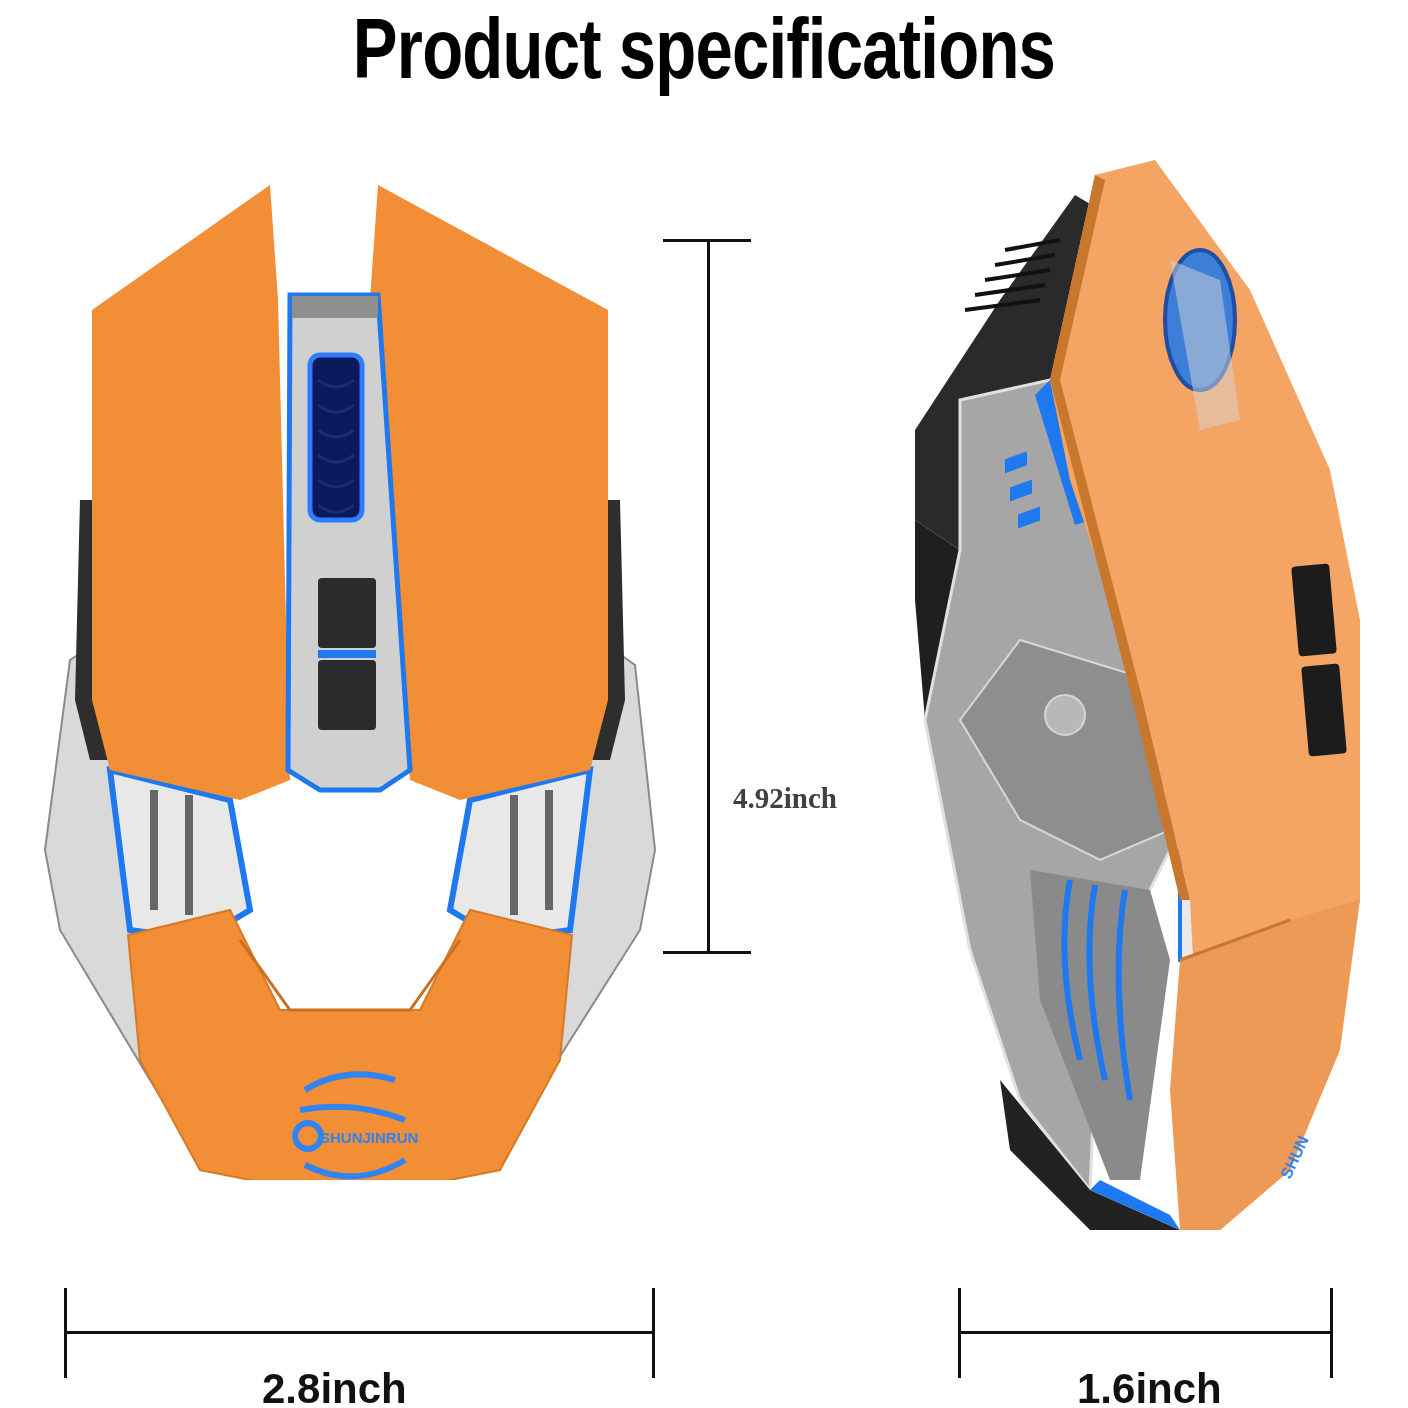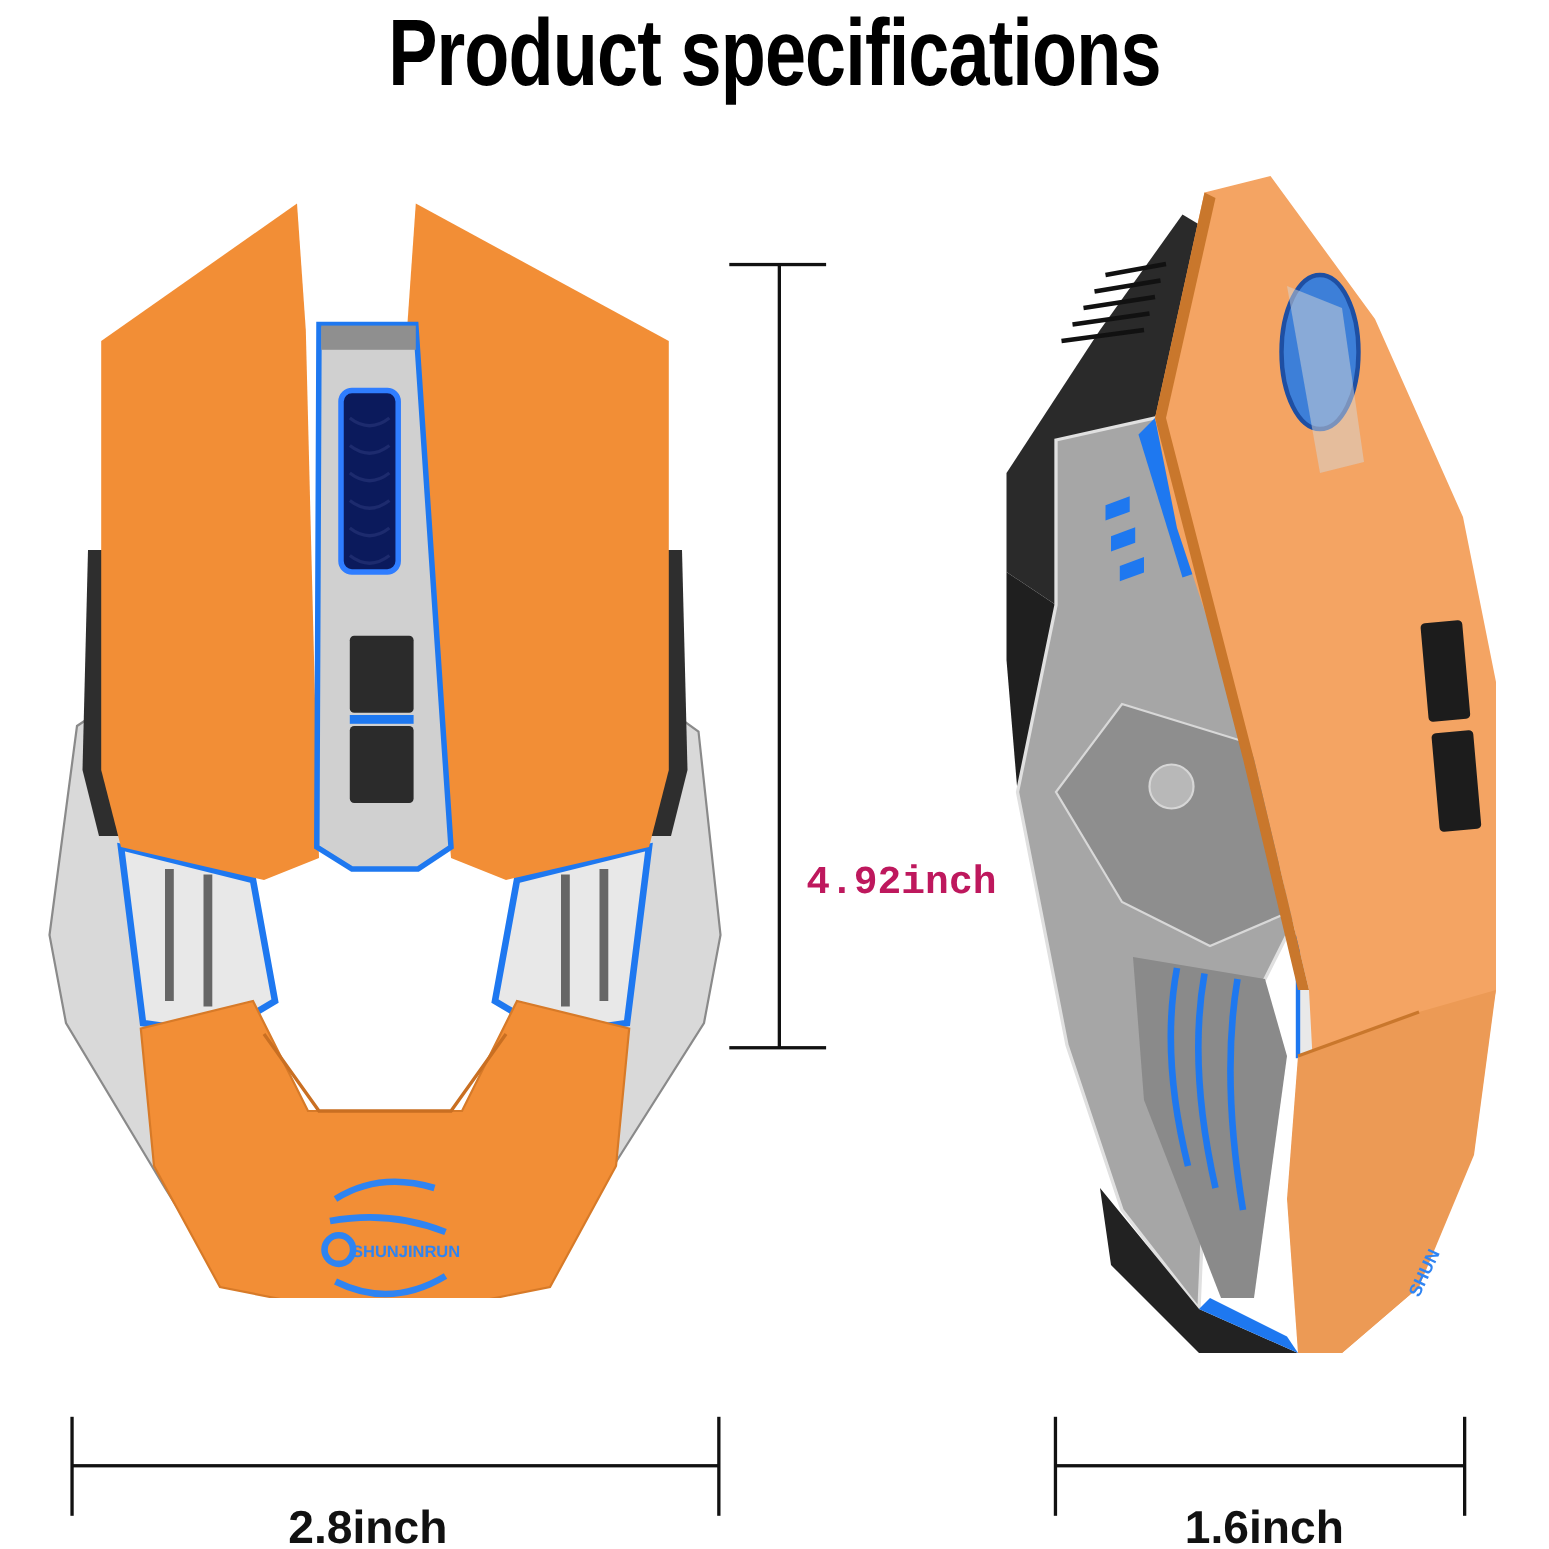--- a/index.html
+++ b/index.html
@@ -4,22 +4,22 @@
 <style>
   html, body { margin: 0; padding: 0; background: #ffffff; }
   body { width: 1408px; height: 1408px; position: relative; overflow: hidden; font-family: "Liberation Sans", sans-serif; }
   .title {
     position: absolute; left: 0; top: 0; width: 1408px; height: 100px;
     text-align: center; font-family: "Liberation Sans", sans-serif;
     font-weight: 700; font-size: 86px; line-height: 96px; color: #000;
     transform: scaleX(0.78); transform-origin: center top; letter-spacing: -1px;
   }
   .dim-label {
-    position: absolute; font-family: Liberation Mono, monospace; font-weight: 700;
-    font-size: 36px; color: #be185d; white-space: nowrap;
+    position: absolute; font-family: Liberation Serif, serif; font-weight: 700;
+    font-size: 29px; color: #404040; white-space: nowrap;
   }
   .dim-h { position: absolute; font-family: "Liberation Sans", sans-serif; font-size: 42px; color: #111; font-weight: 700;}
   .line { position: absolute; background: #111; }
   svg.mouse { position: absolute; }
 </style>
 </head>
 <body>
 
 <div class="title">Product specifications</div>
 

